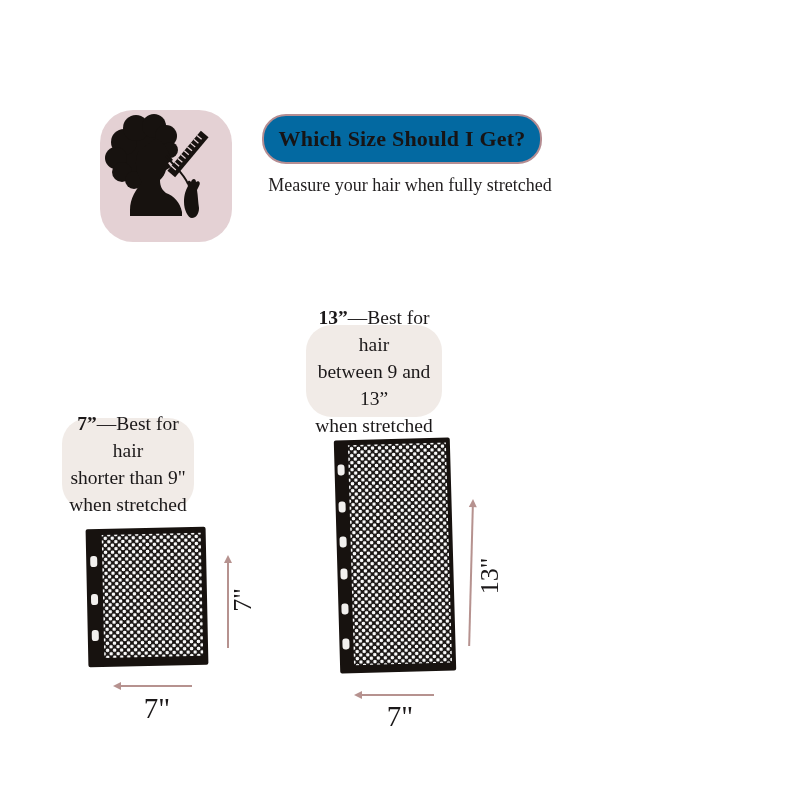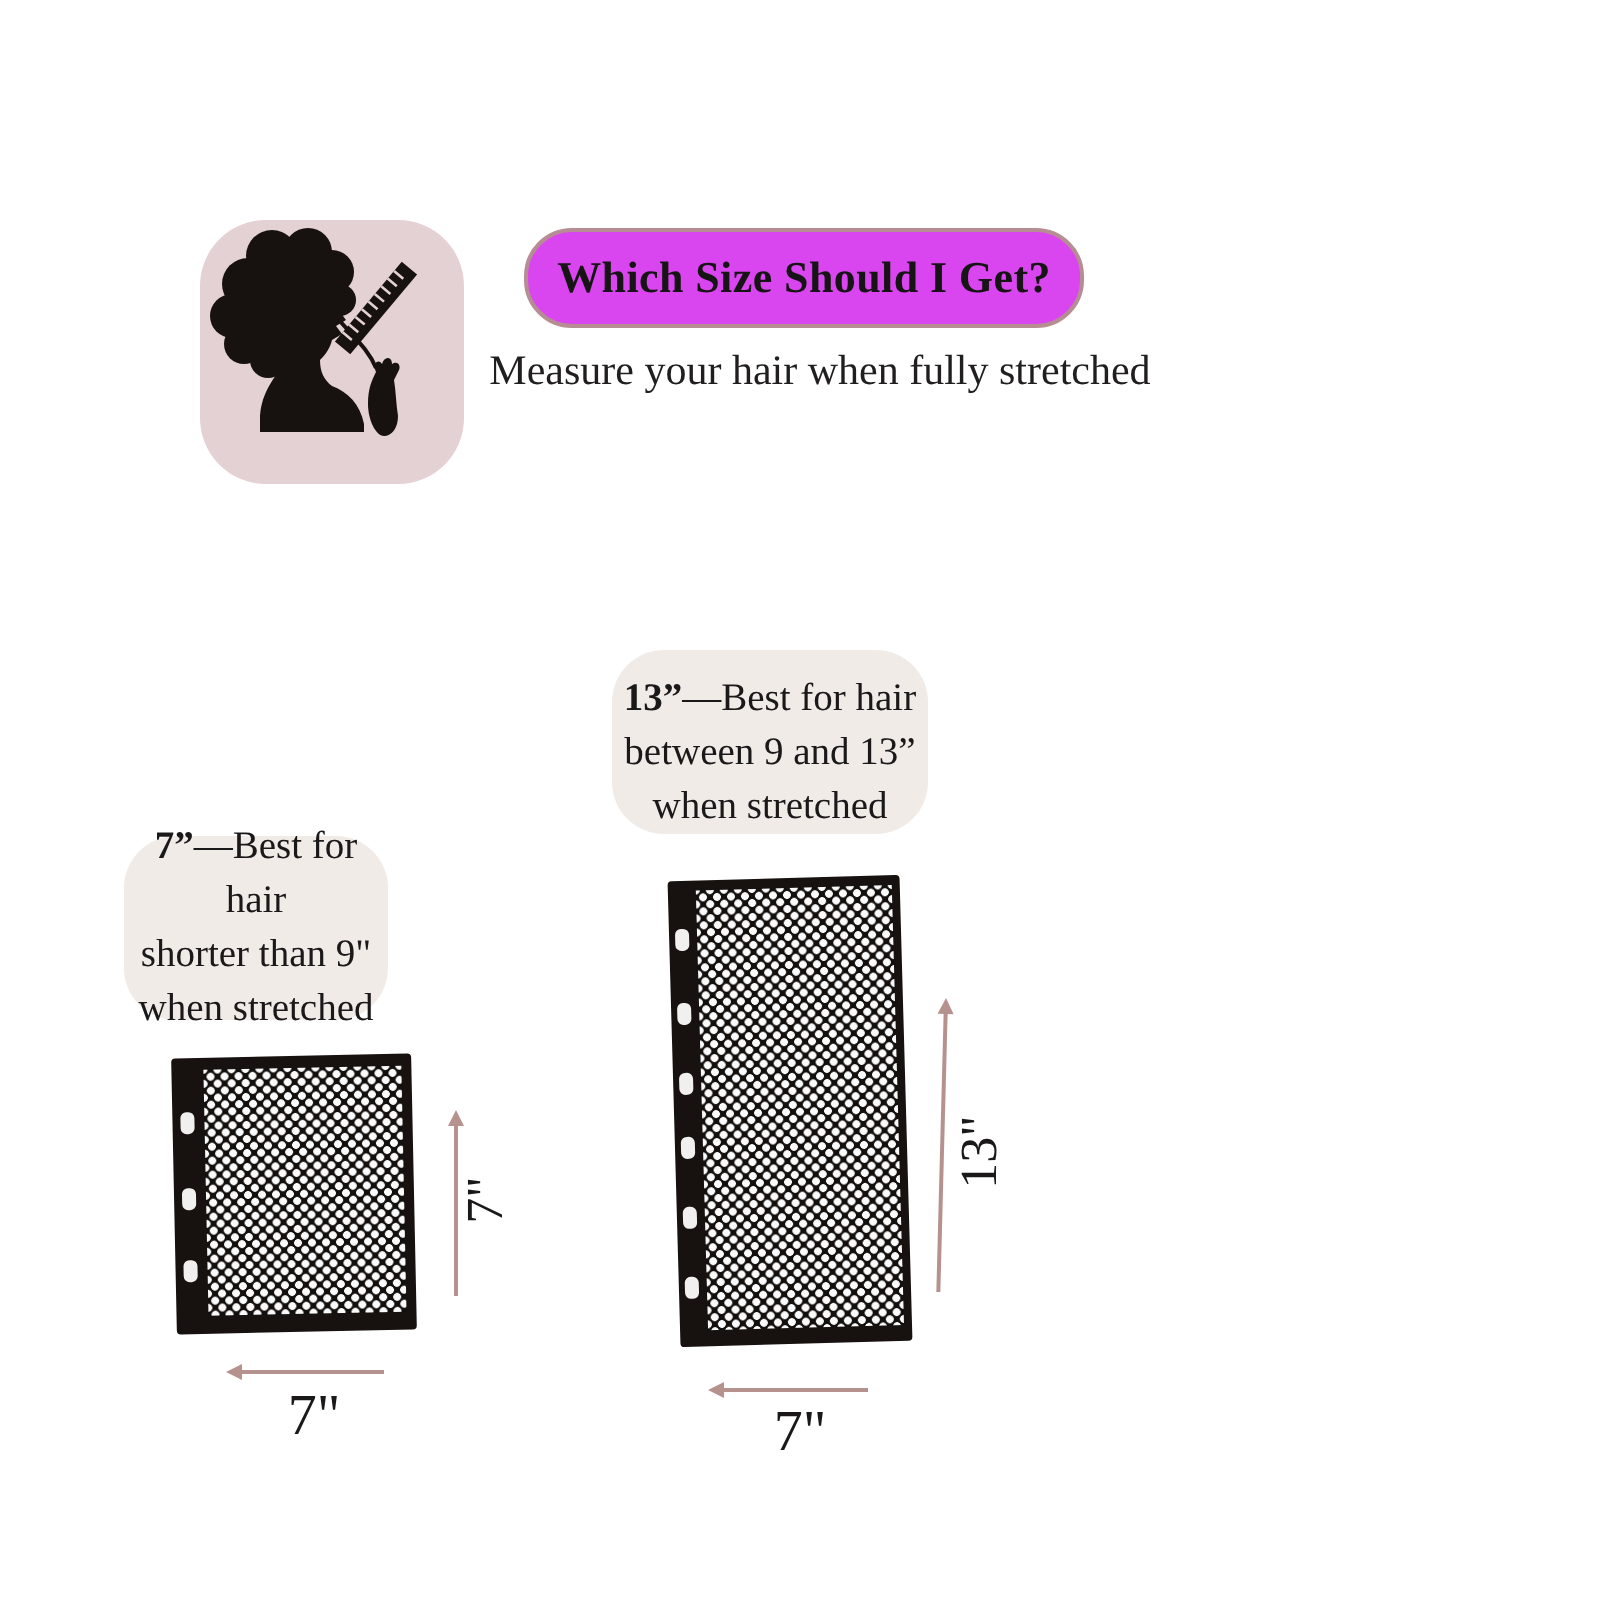--- a/index.html
+++ b/index.html
@@ -5,37 +5,37 @@
   html,body{margin:0;padding:0;background:#ffffff;}
   #canvas{
     position:relative;width:800px;height:800px;background:#ffffff;overflow:hidden;
     font-family:"Liberation Serif","DejaVu Serif",serif;color:#1d1a1b;
   }
   
   .hero-icon{position:absolute;left:100px;top:110px;width:132px;height:132px;}
   
   .title-pill{
     position:absolute;left:262px;top:114px;width:276px;height:46px;
-    border:2px solid #b58d92;border-radius:24px;background:#d946ef;
+    border:2px solid #b58d92;border-radius:24px;background:#0369a1;
     display:flex;align-items:center;justify-content:center;
     font-size:22px;font-weight:bold;letter-spacing:.2px;color:#171415;
   }
   
   .intro{
     position:absolute;left:234px;top:173px;width:352px;
-    text-align:center;font-size:21px;line-height:25px;color:#211e1f;
+    text-align:center;font-size:18px;line-height:25px;color:#211e1f;
   }
   .intro span{display:block;}
   
   .size-label{
     position:absolute;background:#f1ebe7;border-radius:26px;
     display:flex;flex-direction:column;justify-content:center;
     text-align:center;font-size:19.5px;line-height:27px;color:#1b1819;
   }
-  #label-13{left:306px;top:325px;width:158px;height:92px;justify-content:flex-end;}
+  #label-13{left:306px;top:325px;width:136px;height:92px;}
   #label-7{left:62px;top:418px;width:132px;height:92px;}
   .size-label b{font-weight:bold;}
   
   .mesh{position:absolute;background:#17120f;border-radius:2px;}
   .mesh .net{
     position:absolute;background-color:#14100e;
     background-image:
       radial-gradient(circle,#fafafa 36%,rgba(250,250,250,0) 42%),
       radial-gradient(circle,#fafafa 36%,rgba(250,250,250,0) 42%);
     background-size:7px 7px;background-position:0 0,3.5px 3.5px;

